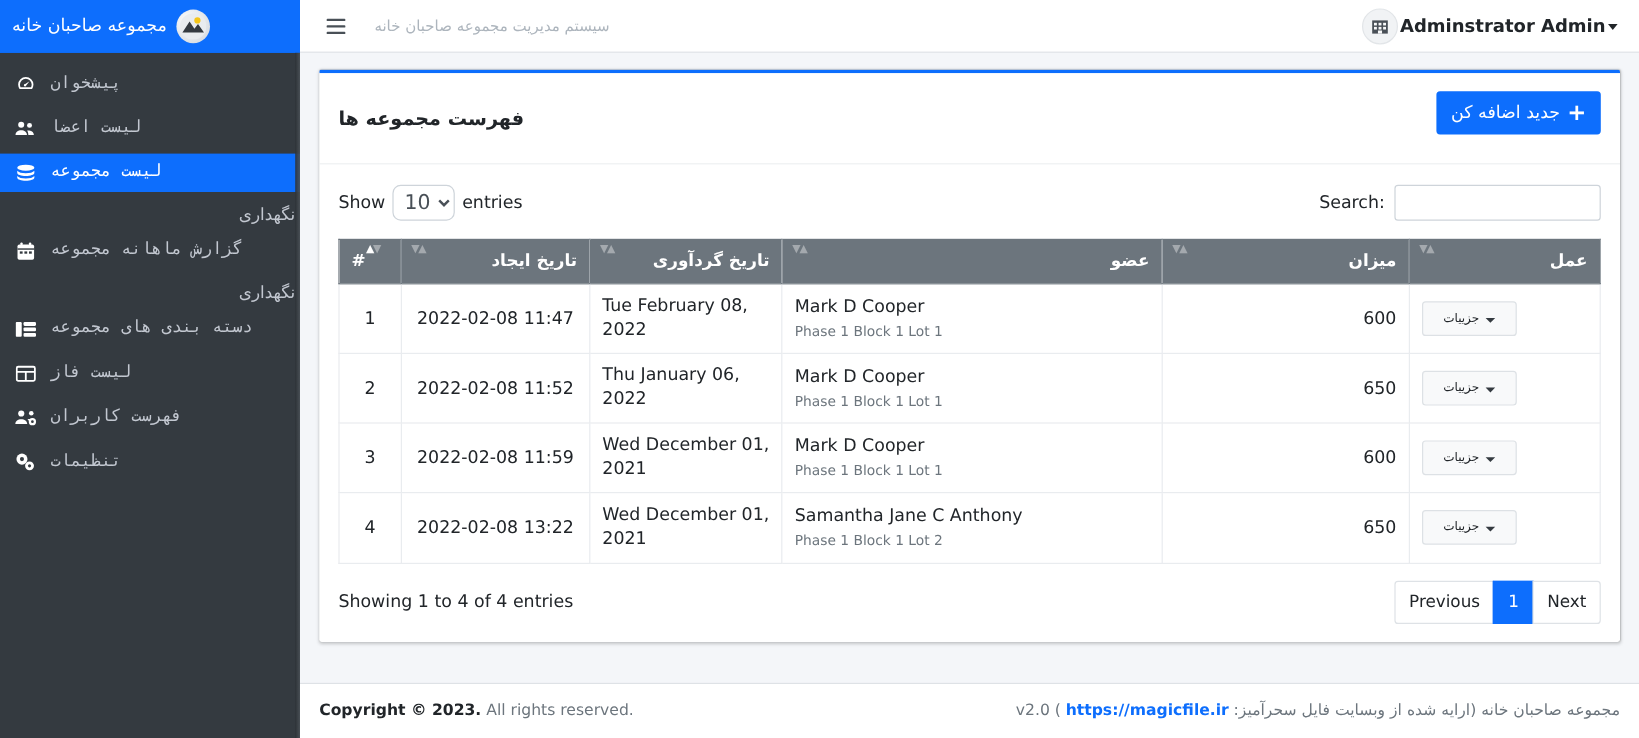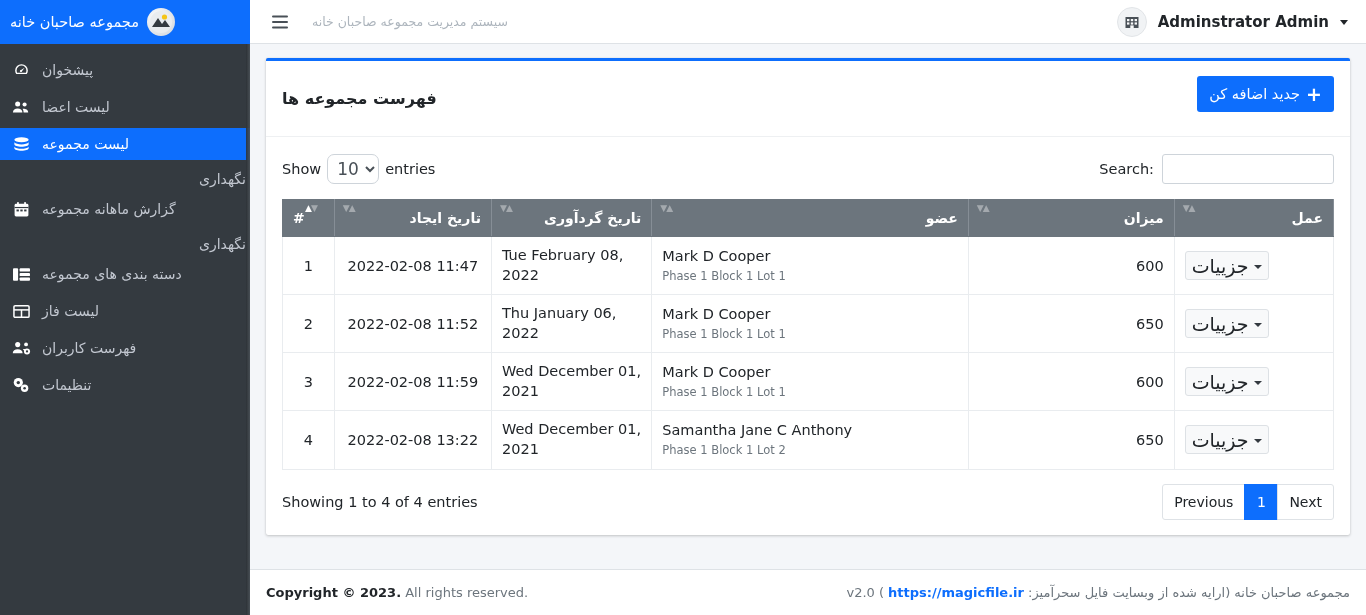--- a/index.html
+++ b/index.html
@@ -46,20 +46,21 @@
     display: flex; flex-direction: row-reverse;
     align-items: center; justify-content: flex-start;
     gap: 10px;
     height: 32px;
     padding: 0 12px 0 10px;
     margin: 0 0 5px 0;
     color: #c2c7d0;
     direction: rtl;
     cursor: pointer;
     font-size: 14px;
+    font-family: Liberation Mono, monospace;
   }
   .nav-item.active { background: #0d6efd; color: #fff; }
   .nav-item .nav-ico {
     width: 22px; height: 18px; flex: 0 0 22px;
     display: flex; align-items: center; justify-content: center;
     color: #ffffff;
   }
   .nav-item .nav-ico svg { display: block; }
   .nav-item .nav-label { white-space: nowrap; line-height: 1; }
   .nav-header {
@@ -87,21 +88,21 @@
     width: 36px; height: 30px; margin-left: 12px;
     display: flex; align-items: center; justify-content: center;
     cursor: pointer; color: #495057;
   }
   #topbar-title {
     color: #adb5bd; font-size: 12.5px; direction: rtl;
     margin-left: 14px; white-space: nowrap;
   }
   #user-menu {
     margin-left: auto; margin-right: 18px;
-    display: flex; align-items: center; gap: 11px;
+    display: flex; align-items: center; gap: 2px;
     cursor: pointer;
   }
   #user-menu .avatar {
     width: 30px; height: 30px; border-radius: 50%;
     background: #f1f3f5; border: 1px solid #e2e5e8;
     display: flex; align-items: center; justify-content: center;
     overflow: hidden;
   }
   #user-menu .uname {
     font-size: 15px; font-weight: bold; color: #212529; white-space: nowrap;
@@ -209,22 +210,22 @@
   td.c-collect { text-align: left; line-height: 1.35; }
   td.c-member .m-name { font-size: 14.5px; color: #212529; }
   td.c-member .m-sub { font-size: 11.5px; color: #6c757d; margin-top: 5px; }
   td.c-amount { text-align: right; }
   td.c-action { text-align: left; }
   .detail-btn {
     display: inline-flex; align-items: center; gap: 5px;
     flex-direction: row-reverse;
     background: #f8f9fa; color: #212529;
     border: 1px solid #dde1e5; border-radius: 3px;
-    height: 29px; padding: 0 6px;
-    font-size: 19px; direction: rtl; cursor: pointer;
+    height: 29px; padding: 0 17px;
+    font-size: 10px; direction: rtl; cursor: pointer;
     font-family: inherit;
     text-align: right;
   }
   .detail-btn .dcaret {
     width: 0; height: 0; border-left: 4px solid transparent;
     border-right: 4px solid transparent; border-top: 4.5px solid #343a40;
     margin-top: 2px;
   }
 
   .dt-bottom { display: flex; align-items: center; height: 46px; margin-top: 9px; }

